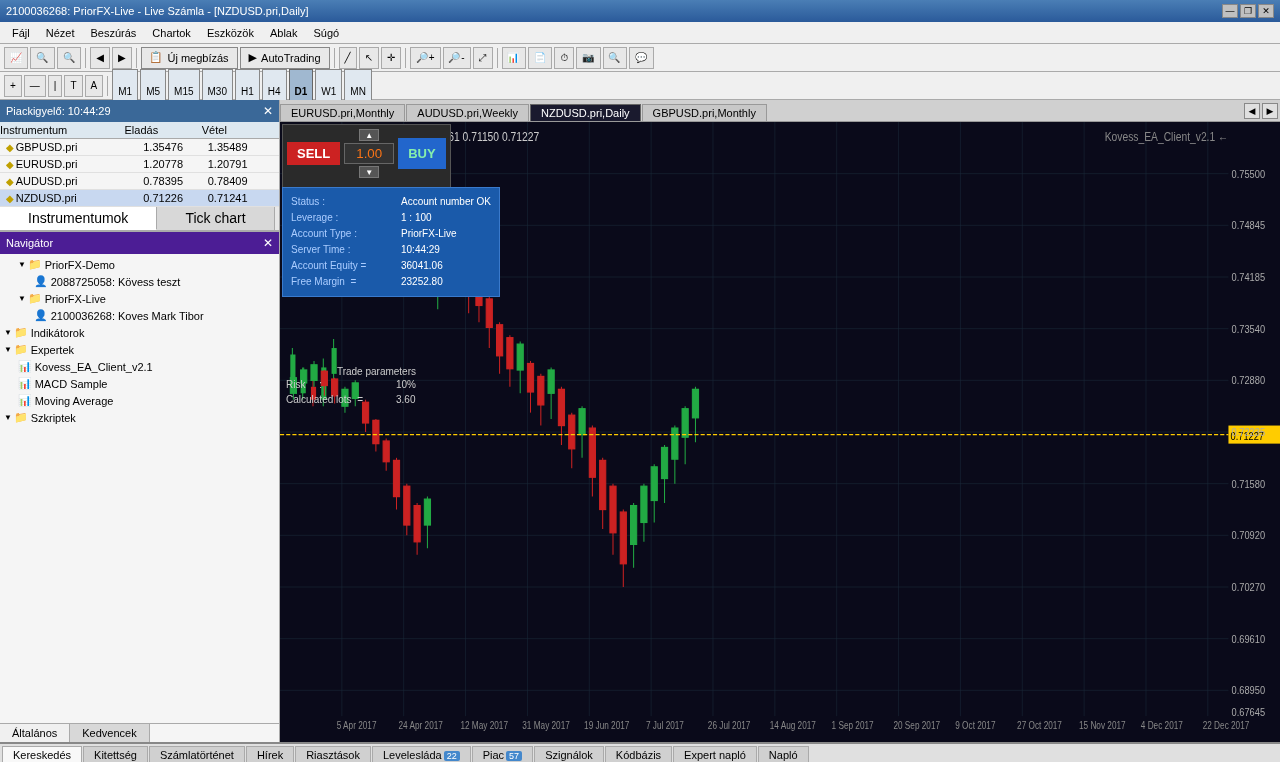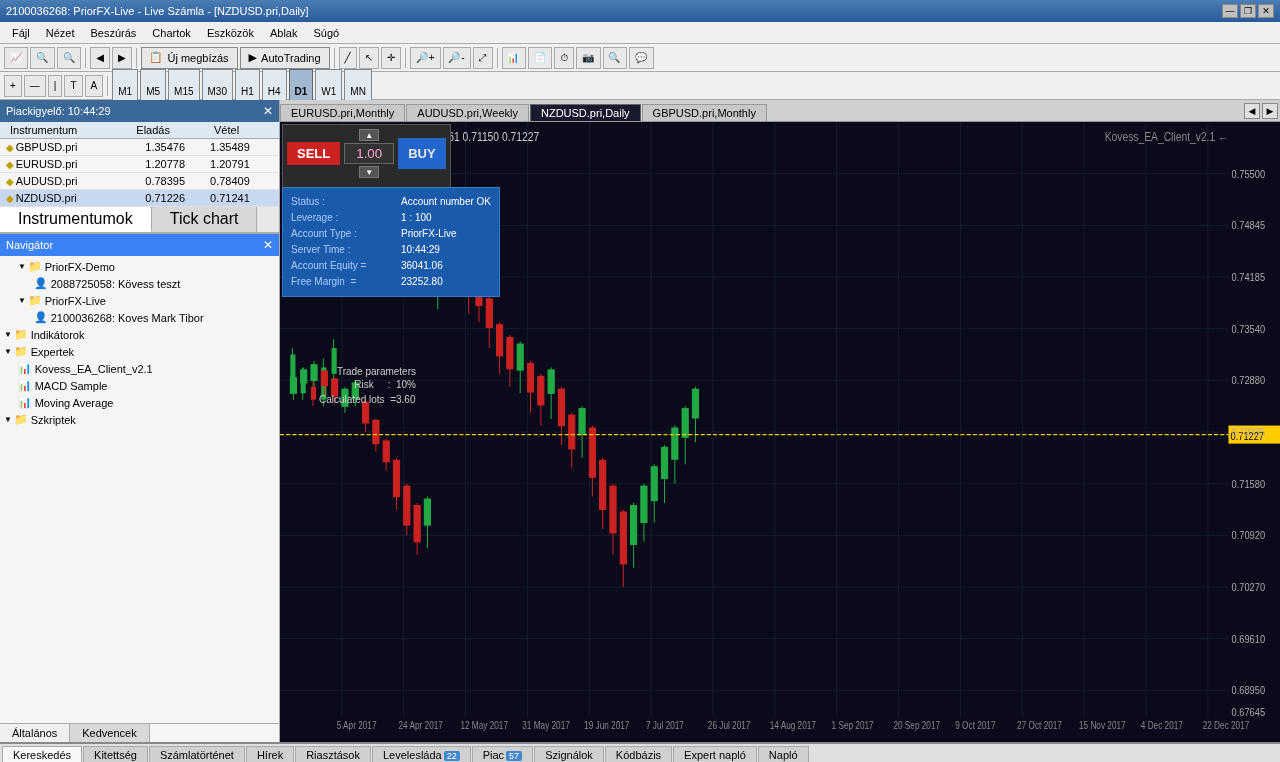--- a/index.html
+++ b/index.html
@@ -117,59 +117,59 @@
       color: white;
       padding: 2px 6px;
       display: flex;
       align-items: center;
       justify-content: space-between;
       height: 22px;
     }
     #piackigyelo-table { width: 100%; border-collapse: collapse; }
     #piackigyelo-table th {
       background: #dde8f0;
-      padding: 2px 10px;
+      padding: 2px 0;
       border-bottom: 1px solid #aaa;
       text-align: left;
       font-weight: normal;
     }
     #piackigyelo-table td {
       padding: 2px 6px;
       border-bottom: 1px solid #e0e0e0;
     }
     .row-selected { background: #c8d8f0 !important; }
     .currency-icon { color: #c0a000; font-size: 10px; margin-right: 2px; }
     .price-sell { color: #000; text-align: center; }
     .price-buy { color: #000; }
     
     
     .tab-row {
       display: flex;
       border-bottom: 1px solid #aaa;
       background: #e8e8e8;
     }
     .tab-btn {
-      padding: 3px 18px;
+      padding: 3px 28px;
       cursor: pointer;
       border-right: 1px solid #aaa;
-      font-size: 16px;
+      font-size: 14px;
       background: #d8d8d8;
       text-align: right;
     }
     .tab-btn.active { background: #ffffff; border-bottom: 1px solid white; }
     
     
     #navigator {
       flex: 1;
       overflow: hidden;
       display: flex;
       flex-direction: column;
     }
     #navigator-header {
-      background: #3b82f6;
+      background: #4c1d95;
       color: white;
       padding: 2px 6px;
       display: flex;
       align-items: center;
       justify-content: space-between;
       height: 22px;
     }
     #navigator-tree {
       flex: 1;
       overflow-y: auto;
@@ -256,30 +256,30 @@
       background: #cc2222;
       color: white;
       font-weight: bold;
       font-size: 13px;
       padding: 4px 10px;
       border: none;
       cursor: pointer;
     }
     .buy-btn {
       background: #2266cc;
-      color: #e5e5e5;
+      color: #86efac;
       font-weight: bold;
       font-size: 13px;
       padding: 8px 10px;
       border: none;
       cursor: pointer;
     }
     .lot-input {
       background: #333;
-      color: #f9a8d4;
+      color: #f97316;
       border: 1px solid #666;
       width: 50px;
       text-align: center;
       padding: 2px;
     }
     
     .price-big {
       display: flex;
       align-items: baseline;
       gap: 1px;
@@ -311,21 +311,21 @@
     
     #trade-params {
       position: absolute;
       top: 240px;
       left: 2px;
       background: transparent;
       z-index: 10;
       padding: 4px;
     }
     #trade-params .section-title { font-size: 10px; color: #ccc; margin-bottom: 0; text-align: right; }
-    #trade-params .param-row { display: flex; font-size: 10px; color: #ccc; line-height: 15px; text-align: right; }
+    #trade-params .param-row { display: flex; font-size: 10px; color: #ccc; line-height: 15px; }
     #trade-params .param-label { width: 110px; }
     
     
     #bottom-area {
       height: 160px;
       background: #f8f8f8;
       border-top: 2px solid #888;
       display: flex;
       flex-direction: column;
     }

